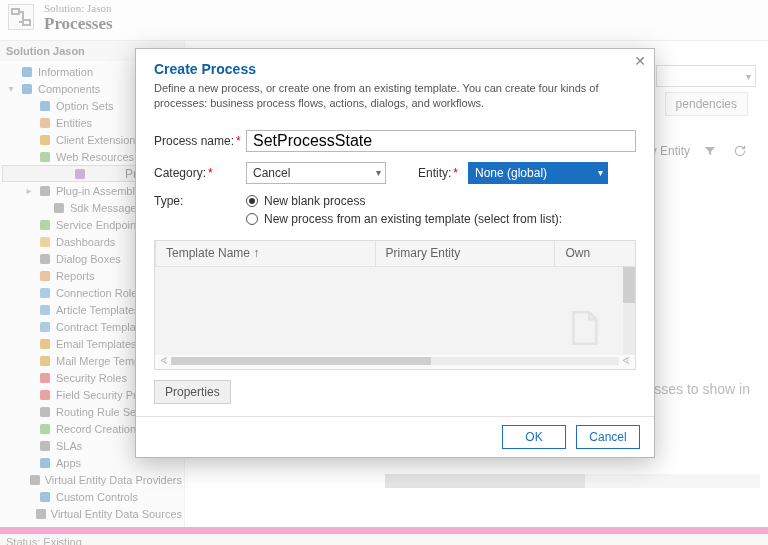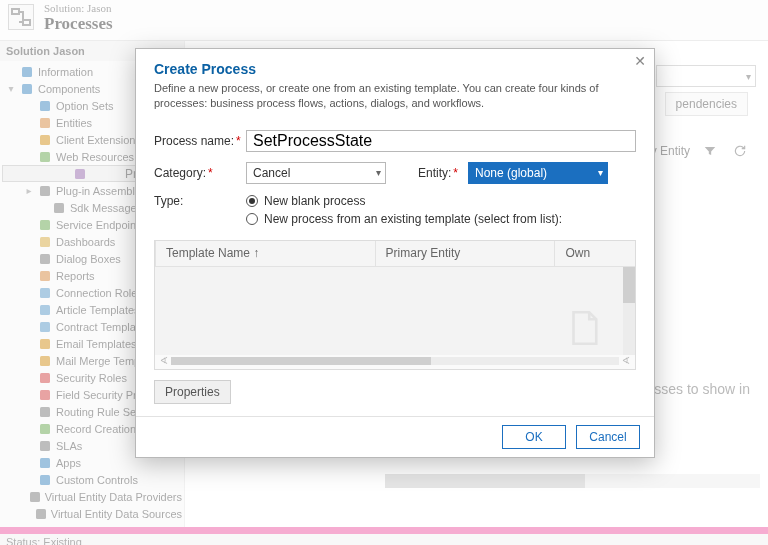--- a/index.html
+++ b/index.html
@@ -427,33 +427,33 @@
               <svg viewBox="0 0 12 12">
                 <rect x="1" y="1" width="10" height="10" rx="1.5" fill="#2a7ab9"></rect>
               </svg>
             </span>
             <span>Apps</span>
           </div>
           <div class="node indent1">
             <span class="exp"></span>
             <span class="ic">
               <svg viewBox="0 0 12 12">
+                <rect x="1" y="1" width="10" height="10" rx="1.5" fill="#6e6e6e"></rect>
+              </svg>
+            </span>
+            <span>Virtual Entity Data Providers</span>
+          </div>
+          <div class="node indent1">
+            <span class="exp"></span>
+            <span class="ic">
+              <svg viewBox="0 0 12 12">
                 <rect x="1" y="1" width="10" height="10" rx="1.5" fill="#2a7ab9"></rect>
               </svg>
             </span>
             <span>Custom Controls</span>
-          </div>
-          <div class="node indent1">
-            <span class="exp"></span>
-            <span class="ic">
-              <svg viewBox="0 0 12 12">
-                <rect x="1" y="1" width="10" height="10" rx="1.5" fill="#6e6e6e"></rect>
-              </svg>
-            </span>
-            <span>Virtual Entity Data Providers</span>
           </div>
           <div class="node indent1">
             <span class="exp"></span>
             <span class="ic">
               <svg viewBox="0 0 12 12">
                 <rect x="1" y="1" width="10" height="10" rx="1.5" fill="#6e6e6e"></rect>
               </svg>
             </span>
             <span>Virtual Entity Data Sources</span>
           </div>

